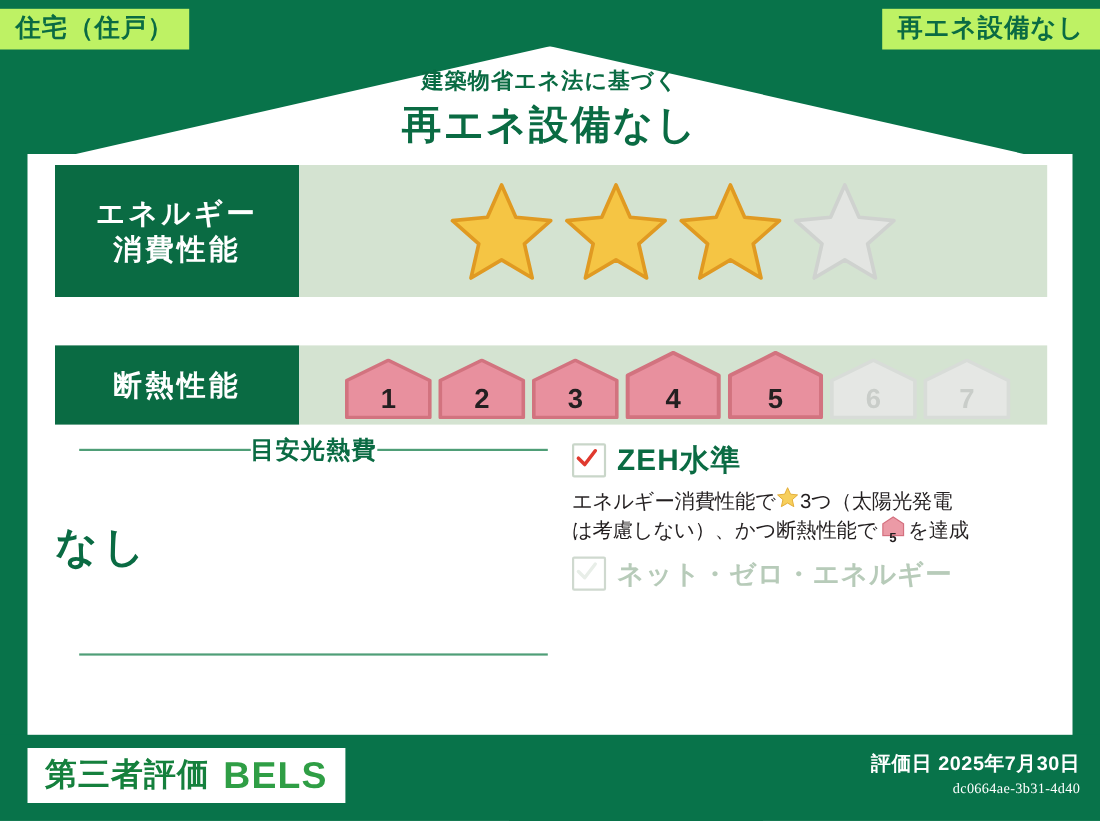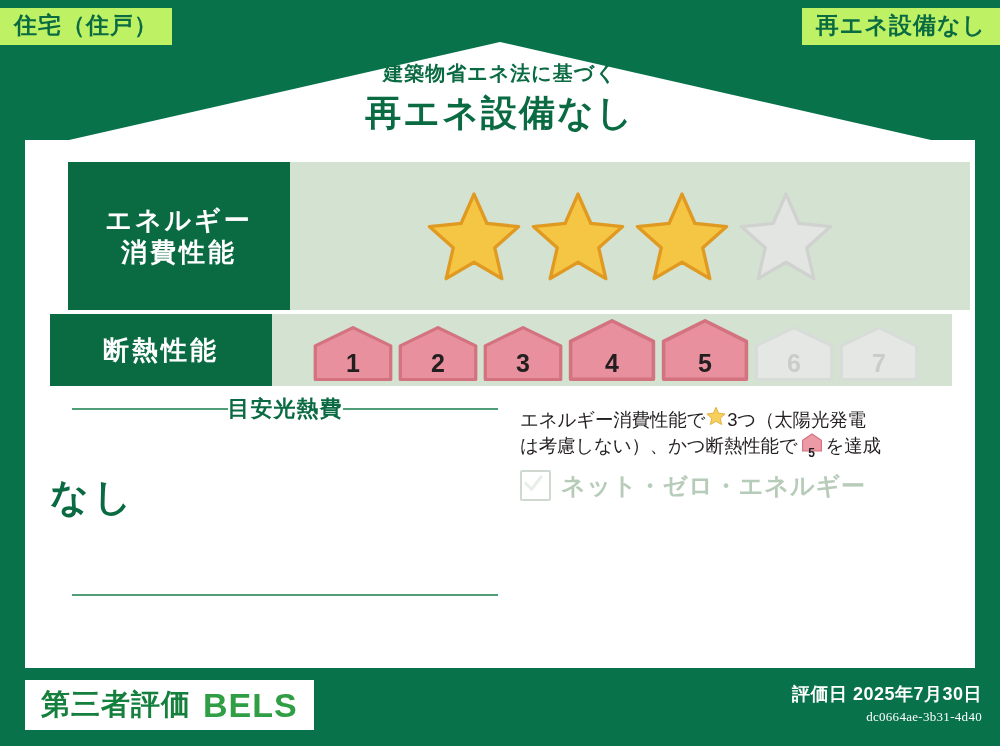--- a/index.html
+++ b/index.html
@@ -54,21 +54,21 @@
   }
   .title-main{
     font-size:36px;font-weight:bold;letter-spacing:2px;
   }
 
   
   .perf-row{
     position:absolute;left:25px;width:902px;
     display:flex;align-items:stretch;
   }
-  .perf-row.energy{top:120px;height:148px;margin-left:18px;}
+  .perf-row.energy{top:108px;height:120px;}
   .perf-row.insul{top:272px;height:72px;}
 
   .perf-label{
     width:222px;flex:0 0 222px;
     background:#0a6b43;color:#fff;
     display:flex;flex-direction:column;align-items:center;justify-content:center;
     font-weight:bold;font-size:26px;letter-spacing:3px;line-height:1.25;
   }
   .perf-label .l2{letter-spacing:3px;}
   .perf-value{
@@ -246,20 +246,28 @@
           <span class="rule"></span>
           <span>目安光熱費</span>
           <span class="rule"></span>
         </div>
         <div class="cost-value">なし</div>
         <div class="cost-rule-bottom"></div>
       </div>
 
       <div class="zeh-col">
 
+        <div class="zeh-line">
+          <span class="chk on">
+            <svg viewBox="0 0 24 24" width="23" height="23" style="position:absolute;left:0;top:0;">
+              <path d="M4 12 L10 18 L20 5" stroke="#e03a2f" stroke-width="3.4" fill="none" stroke-linecap="round" stroke-linejoin="round"></path>
+            </svg>
+          </span>
+          <span class="zeh-title">ZEH水準</span>
+        </div>
 
         <div class="zeh-desc">
           <span class="ln">
             <span>エネルギー消費性能で</span>
             <span class="mini-star">
               <svg width="20" height="20" viewBox="0 0 24 24">
                 <polygon points="12,1.6 15.2,8.7 22.9,9.5 17.1,14.7 18.8,22.3 12,18.4 5.2,22.3 6.9,14.7 1.1,9.5 8.8,8.7" fill="#f7cf5c" stroke="#e0a92e" stroke-width="1"></polygon>
               </svg>
             </span>
             <span>3つ（太陽光発電</span>

